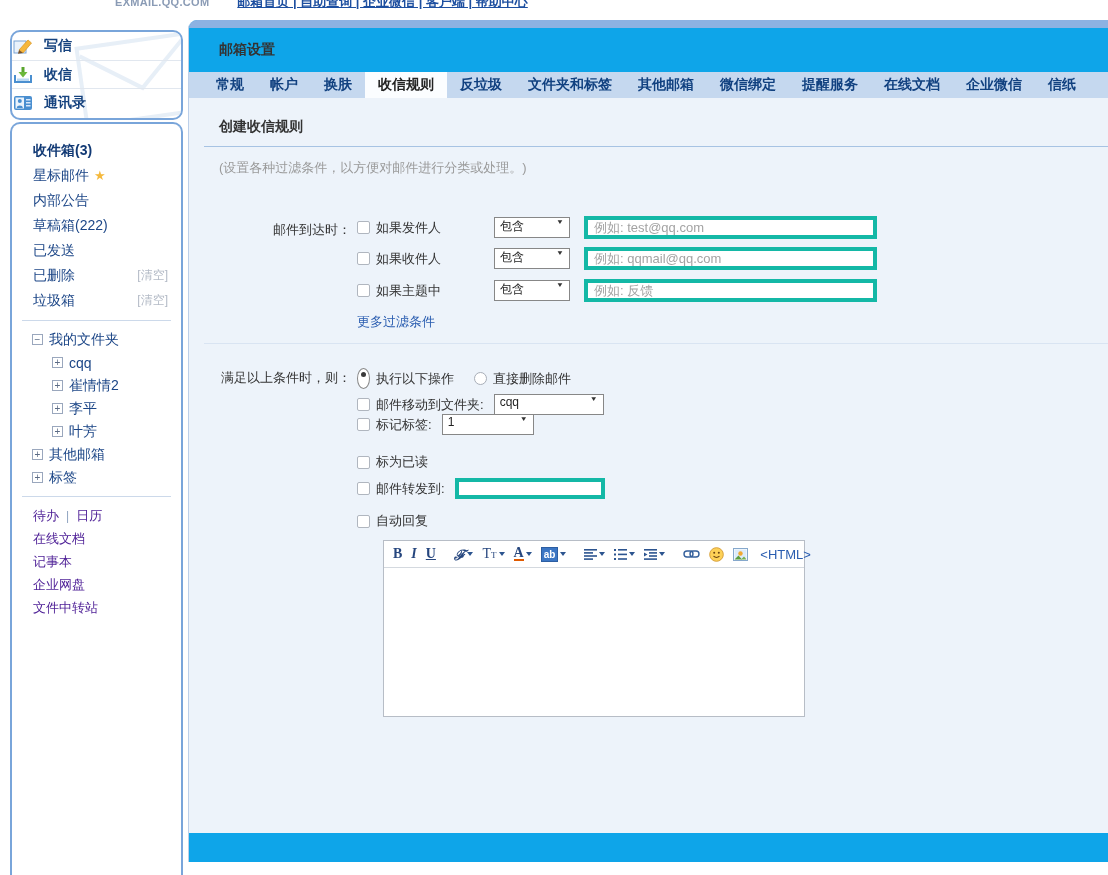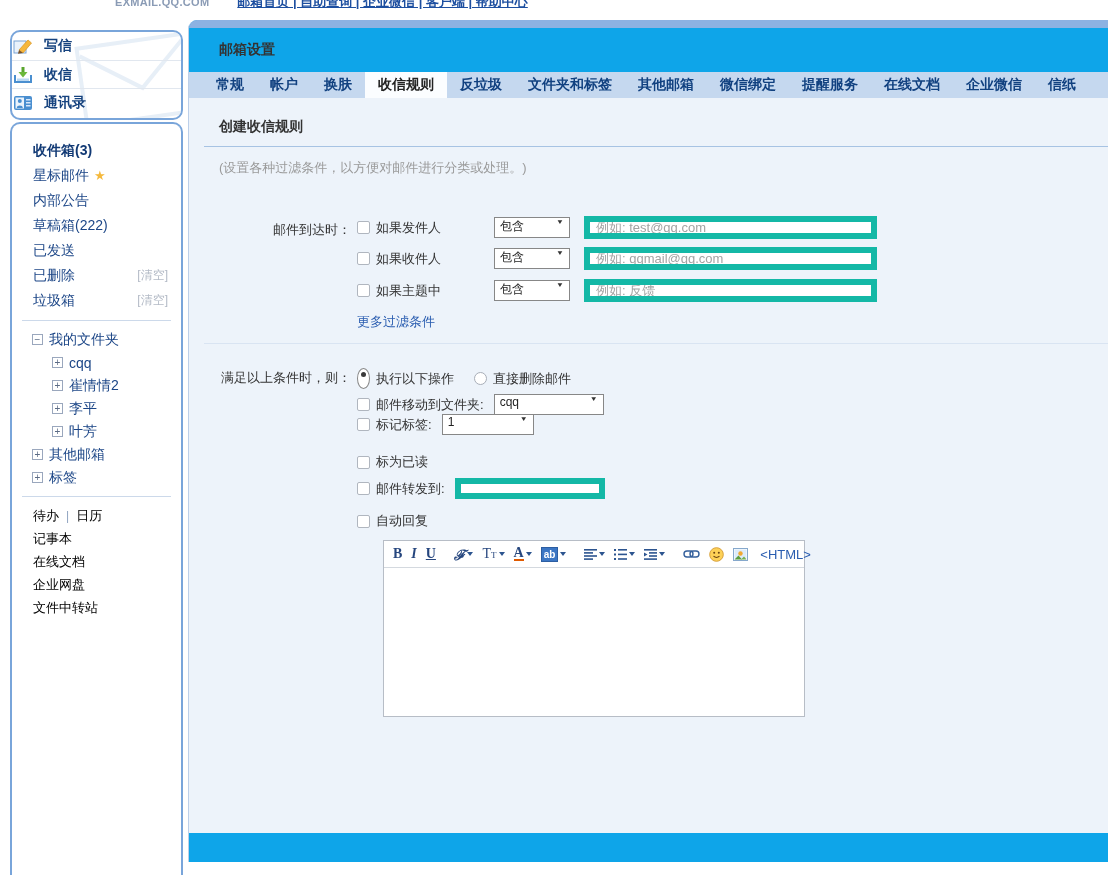--- a/index.html
+++ b/index.html
@@ -32,21 +32,21 @@
   .star { color:#f5b93c; font-size:13px; margin-left:5px; }
   .side-divider { border-top:1px solid #ccd9ea; margin:7px 10px; }
   .tree-row { display:flex; align-items:center; height:23px; padding-left:20px; gap:6px; cursor:pointer; }
   .tree-row.lv1 { padding-left:40px; }
   .tree-row .tlbl { font-size:14px; color:#1c4687; }
   .twisty { width:11px; height:11px; border:1px solid #9aa7bd; background:#fff; color:#5b6b85;
     font-size:10px; line-height:9px; text-align:center; flex:0 0 auto; }
   .twisty.plus::before { content:"+"; }
   .twisty.minus::before { content:"\2212"; }
   .bottom-link-row { display:flex; align-items:center; height:23px; padding-left:21px; }
-  .bottom-link-row .blink { font-size:13px; color:#000000; cursor:pointer; }
+  .bottom-link-row .blink { font-size:13px; color:#4c1d95; cursor:pointer; }
   .bottom-link-row .bsep { font-size:12px; color:#8fa3c0; margin:0 7px; }
 
   
   .main { position:absolute; left:188px; top:20px; width:920px; height:842px;
     background:#0ea5e9; border-left:1px solid #bccfe9; border-top-left-radius:9px; overflow:hidden; }
   .main-topbar { height:8px; background:#8cb2e2; }
   .main-header { height:44px; display:flex; align-items:center; padding-left:30px; }
   .main-title { font-size:14px; font-weight:bold; color:#333; }
   .tabbar { height:26px; background:#c5d8ef; display:flex; align-items:stretch; padding-left:14px; }
   .tab { display:flex; align-items:center; padding:0 13px; font-size:14px; font-weight:bold;
@@ -62,21 +62,21 @@
   .frow { position:absolute; left:168px; display:flex; align-items:center; gap:6px; }
   .cb { width:13px; height:13px; border:1px solid #b0b6bf; border-radius:2px; background:#fff; flex:0 0 auto; cursor:pointer; }
   .rad { position:relative; width:13px; height:13px; border:1px solid #a8aeb8; border-radius:50%; background:#fff; flex:0 0 auto; cursor:pointer; }
   .rad.sel::after { content:""; position:absolute; left:3px; top:3px; width:5px; height:5px; border-radius:50%; background:#3a3a3a; }
   .flabel { font-size:13px; color:#333; white-space:nowrap; }
   .flabel.fixed { width:112px; }
   .sel { height:21px; border:1px solid #878787; background:#fff; display:flex; align-items:flex-start;
     justify-content:space-between; padding:0 5px; cursor:pointer; }
   .sel .sval { font-size:12px; color:#222; }
   .sel .sarrow { font-size:8px; color:#333; transform:scaleY(.8); }
-  .txt { height:23px; border:6px solid #14b8a6; background:#fff; font-size:13px; color:#333; padding:0 6px;
+  .txt { height:23px; border:4px solid #14b8a6; background:#fff; font-size:13px; color:#333; padding:0 6px;
     font-family:"Liberation Sans","DejaVu Sans",sans-serif; }
   .txt::placeholder { color:#a3a3a3; }
   .more-link { position:absolute; left:168px; top:215px; font-size:13px; color:#2a5db0; cursor:pointer; }
   .mid-rule { position:absolute; left:15px; right:0; top:245px; height:1px; background:#d9e4f2; }
 
   
   .editor { position:absolute; left:194px; top:442px; width:422px; height:177px;
     border:1px solid #b7bdc6; background:#fff; }
   .ed-toolbar { height:27px; display:flex; align-items:center; padding:0 9px; gap:9px;
     border-bottom:1px solid #d4d9df; background:#fff; }
@@ -195,24 +195,24 @@
   </div>
 
   <div class="side-divider"></div>
 
   <div class="bottom-link-row">
     <span class="blink">待办</span>
     <span class="bsep">|</span>
     <span class="blink">日历</span>
   </div>
   <div class="bottom-link-row">
+    <span class="blink">在线文档</span>
+  </div>
+  <div class="bottom-link-row">
     <span class="blink">记事本</span>
-  </div>
-  <div class="bottom-link-row">
-    <span class="blink">在线文档</span>
   </div>
   <div class="bottom-link-row">
     <span class="blink">企业网盘</span>
   </div>
   <div class="bottom-link-row">
     <span class="blink">文件中转站</span>
   </div>
 </div>
 
 <div class="main">

